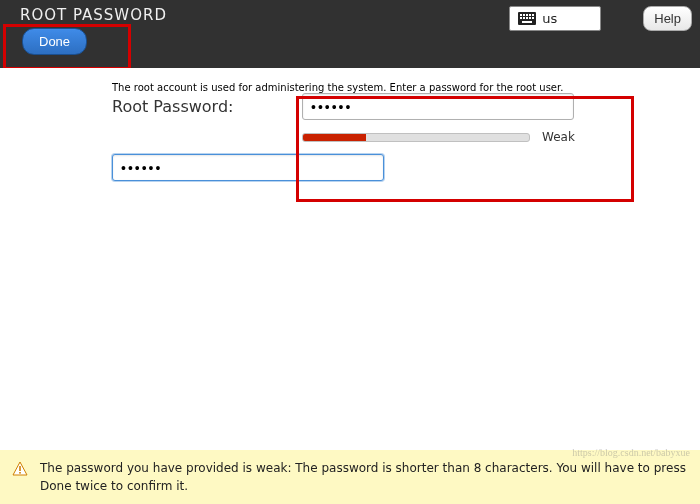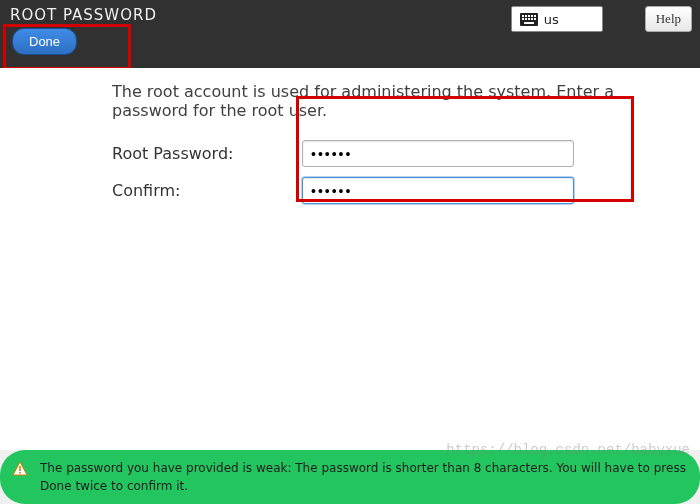--- a/index.html
+++ b/index.html
@@ -17,21 +17,21 @@
     }
     .header {
       background: #313131;
       height: 68px;
       display: flex;
       justify-content: space-between;
       color: #fff;
       position: relative;
     }
     .header-left {
-      padding: 6px 0 0 10px;
+      padding: 6px 0 0 20px;
     }
     .page-title {
       font-size: 15px;
       font-weight: normal;
       letter-spacing: 1px;
       margin-bottom: 4px;
       color: #f0f0f0;
     }
     .done-btn {
       background: linear-gradient(to bottom, #3f8be8, #2d6fc2);
@@ -80,36 +80,35 @@
       width: 92px;
     }
     .keyboard-icon {
       width: 18px;
       height: 13px;
       display: inline-block;
     }
     .help-btn {
       background: linear-gradient(to bottom, #fff, #e8e8e8);
       border: 1px solid #aaa;
-      border-radius: 3px;
+      border-radius: 8px;
       padding: 4px 10px;
       font-size: 13px;
       cursor: pointer;
       color: #333;
-      font-family: Liberation Serif, serif;
     }
     .content {
       background: #fff;
       padding: 14px 20px 20px 112px;
       position: relative;
     }
     .description {
-      font-size: 16px;
-      color: #404040;
-      margin-bottom: 20px;
+      font-size: 10px;
+      color: #000000;
+      margin-bottom: 0;
     }
     .form-row {
       display: flex;
       align-items: center;
       margin-bottom: 10px;
     }
     .form-label {
       width: 190px;
       font-size: 16px;
       color: #333;
@@ -164,46 +163,45 @@
     .whitespace {
       background: #fff;
       flex: 1;
     }
     .main-area {
       display: flex;
       flex-direction: column;
       height: calc(504px - 68px);
     }
     .warning-bar {
-      background: #22c55e;
+      background: #fef9c3;
       padding: 9px 12px 9px 12px;
       display: flex;
       align-items: flex-start;
       gap: 12px;
       min-height: 50px;
-      border-radius: 25px;
     }
     .warning-icon {
       width: 16px;
       height: 16px;
       flex-shrink: 0;
       margin-top: 2px;
     }
     .warning-text {
       font-size: 12px;
       color: #222;
       line-height: 1.5;
     }
     .watermark {
       position: absolute;
       bottom: 46px;
       right: 10px;
       color: rgba(130, 130, 130, 0.4);
-      font-size: 14px;
-      font-family: Liberation Mono, monospace;
+      font-size: 10px;
+      font-family: Liberation Serif, serif;
       pointer-events: none;
     }
   </style>
 </head>
 <body>
 
 <div class="header">
   <div class="header-left">
     <div class="page-title">ROOT PASSWORD</div>
     <button class="done-btn">Done</button>
@@ -237,23 +235,28 @@
 
 <div class="main-area">
   <div class="content">
     <div class="description">The root account is used for administering the system.  Enter a password for the root user.</div>
 
     <div class="form-row">
       <div class="form-label">Root Password:</div>
       <input type="text" class="password-input" readonly="" value="••••••" style="">
     </div>
 
+    <div class="strength-row">
+      <div class="strength-meter">
+        <div class="strength-fill"></div>
+      </div>
+      <div class="strength-label">Weak</div>
+    </div>
 
     <div class="form-row">
-      <div class="form-label">Confirm:</div>
       <input type="text" class="password-input focused" readonly="" value="••••••" style="">
     </div>
 
     <div class="red-box-form"></div>
   </div>
 
   <div class="whitespace"></div>
 
   <div class="warning-bar">
     <span class="warning-icon">

